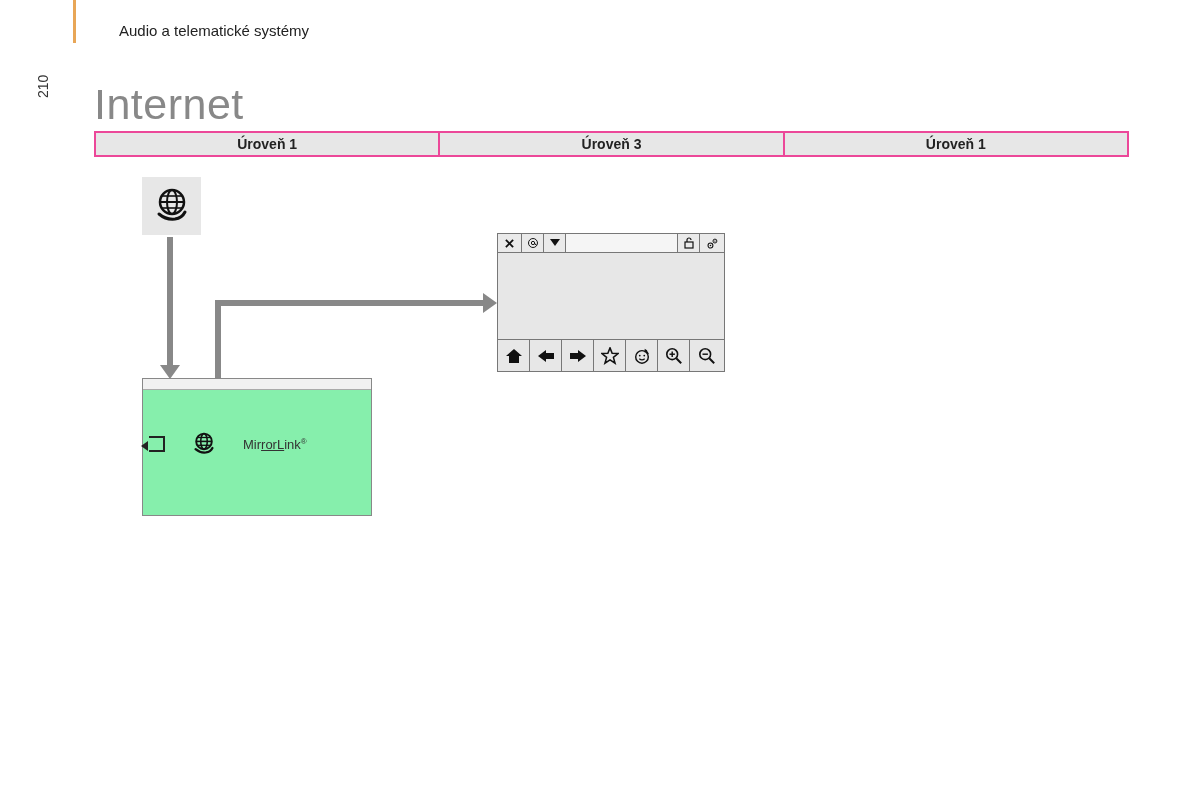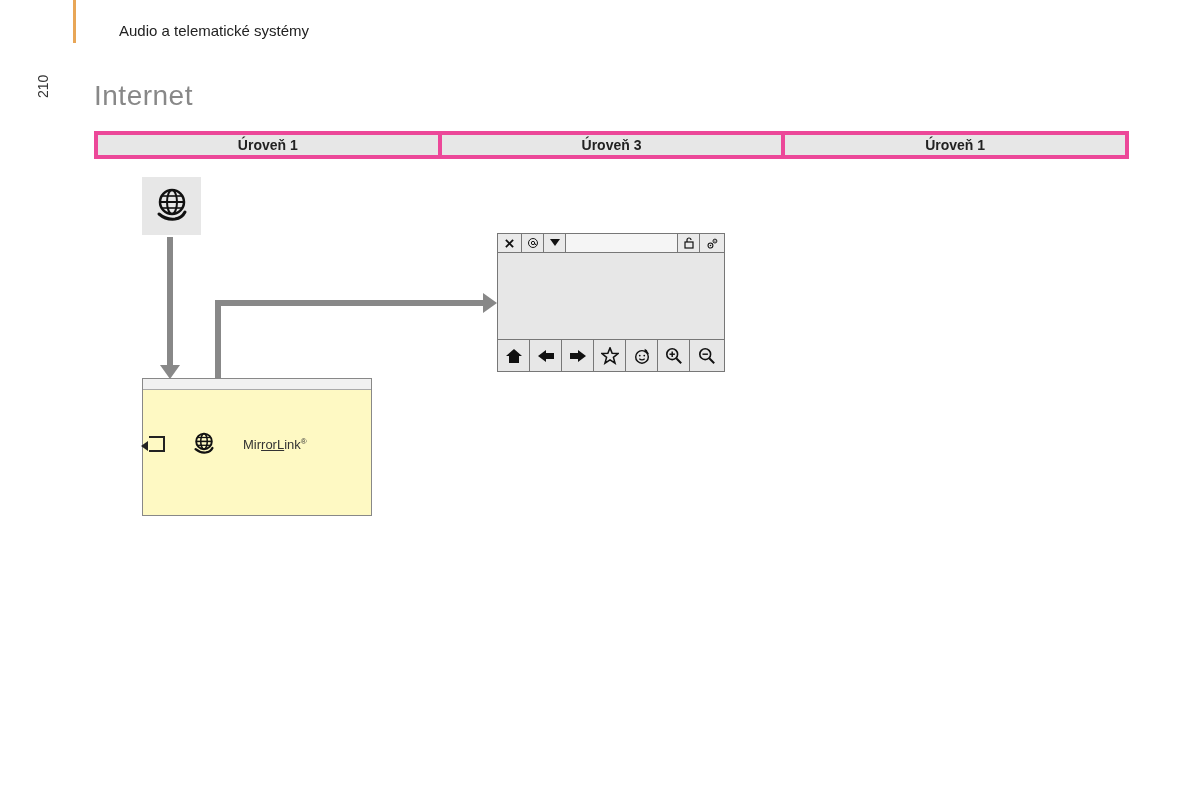--- a/index.html
+++ b/index.html
@@ -34,34 +34,34 @@
     top: 98px;
     font-size: 14px;
     color: #333;
     transform: rotate(-90deg);
     transform-origin: left top;
   }
   .page-title {
     position: absolute;
     left: 94px;
     top: 80px;
-    font-size: 28px;
+    font-size: 43px;
     font-weight: 400;
     color: #888;
     letter-spacing: 0.5px;
   }
   .levels-table {
     position: absolute;
     left: 94px;
     top: 131px;
     width: 1035px;
     border-collapse: collapse;
   }
   .levels-table td {
-    border: 4px solid #ec4899;
+    border: 2px solid #ec4899;
     background: #e7e7e7;
     height: 24px;
     text-align: center;
     font-size: 14px;
     font-weight: bold;
     color: #222;
     width: 33.33%;
   }
 
   
@@ -124,21 +124,21 @@
   }
 
   
   .menu-box {
     position: absolute;
     left: 142px;
     top: 378px;
     width: 230px;
     height: 138px;
     border: 1px solid #888;
-    background: #fef9c3;
+    background: #86efac;
   }
   .menu-box-topbar {
     height: 11px;
     background: #f1f1f1;
     border-bottom: 1px solid #aaa;
   }
   .menu-box-row {
     position: absolute;
     left: 0;
     top: 52px;

